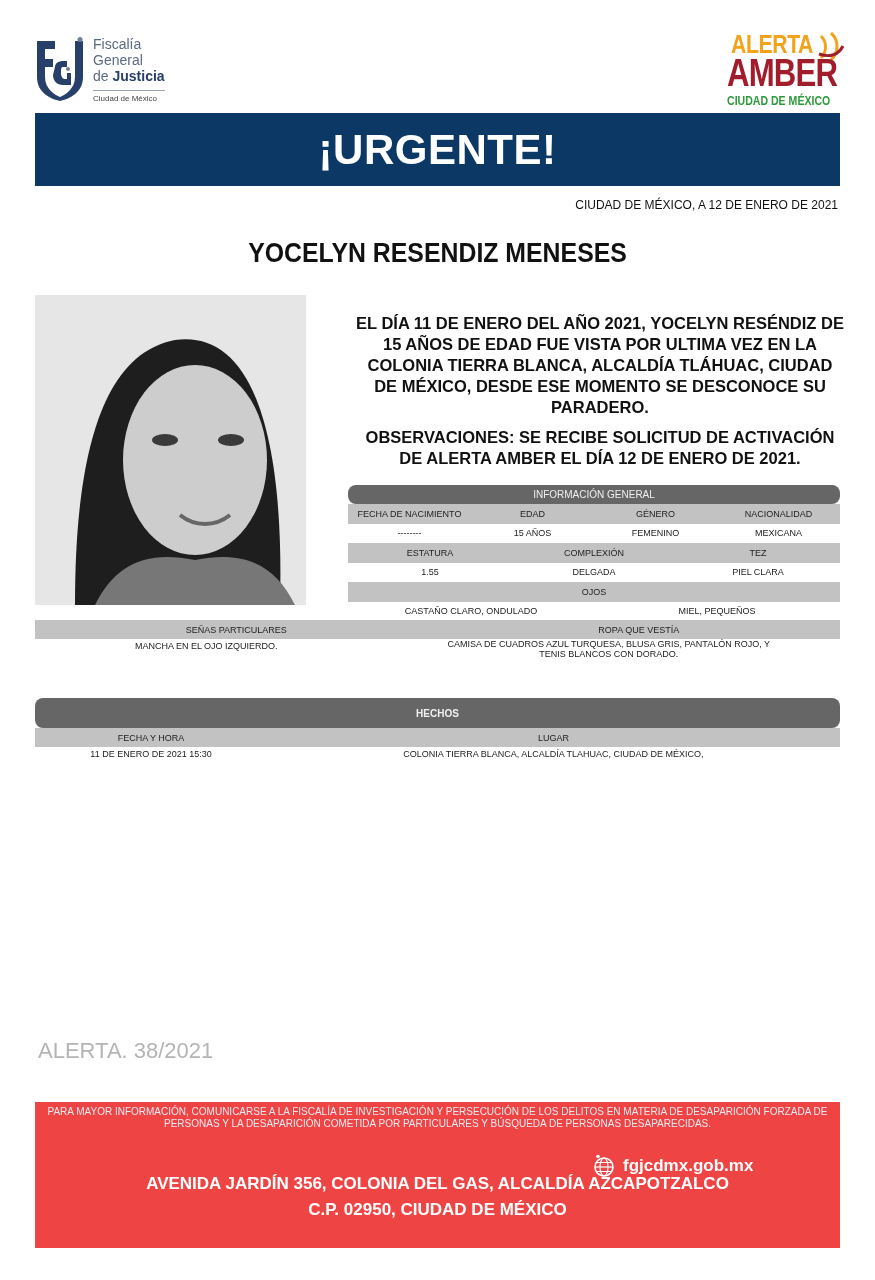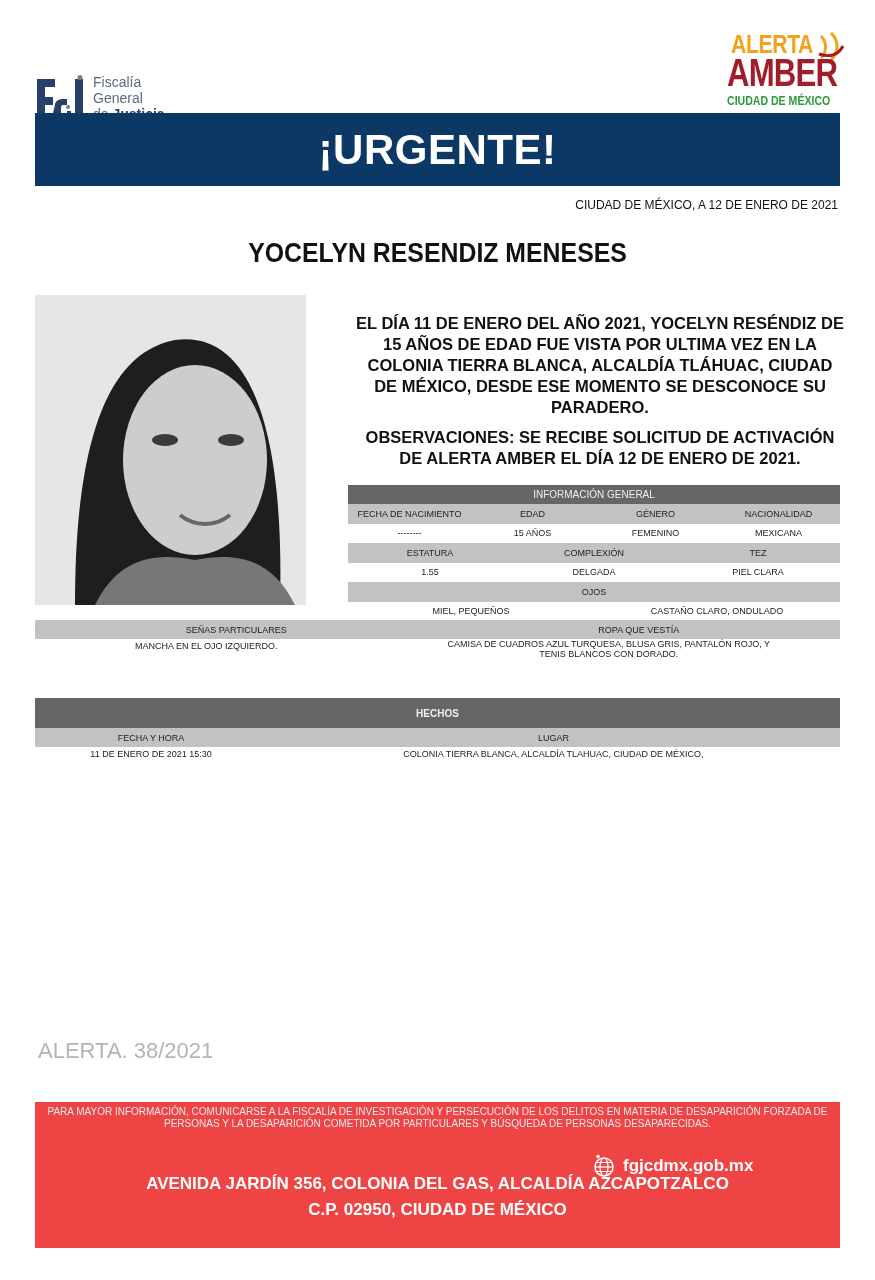--- a/index.html
+++ b/index.html
@@ -1,20 +1,20 @@
 <!DOCTYPE html>
 <html><head>
 <meta charset="utf-8">
 <style>
   * { box-sizing: border-box; margin: 0; padding: 0; }
   body { width: 875px; height: 1280px; background: #ffffff; font-family: "Liberation Sans", sans-serif; position: relative; overflow: hidden; color: #111; }
   .abs { position: absolute; }
 
   
-  .fgj-logo { left: 35px; top: 33px; width: 140px; height: 75px; margin-top: 38px; }
+  .fgj-logo { left: 35px; top: 33px; width: 140px; height: 75px; }
   .fgj-mark { left: 0; top: 4px; width: 50px; height: 64px; }
   .fgj-text { left: 58px; top: 3px; color: #5a6a82; font-size: 14px; line-height: 16px; }
   .fgj-text .bold { font-weight: bold; color: #27406a; }
   .fgj-rule { left: 58px; top: 57px; width: 72px; height: 1px; background: #9aa3b0; }
   .fgj-city { left: 58px; top: 61px; font-size: 8px; color: #444; }
 
   
   .amber-logo { left: 725px; top: 28px; width: 120px; height: 82px; text-align: center; }
   .amber-l1 { left: 6px; top: 2px; font-size: 25px; font-weight: bold; color: #f3a21b; letter-spacing: -0.5px; transform: scaleX(0.85); transform-origin: left; }
   .amber-l2 { left: 2px; top: 24px; font-size: 38px; font-weight: bold; color: #a11d2c; letter-spacing: -1px; transform: scaleX(0.82); transform-origin: left; }
@@ -26,21 +26,21 @@
 
   .date-line { right: 37px; top: 198px; font-size: 12px; color: #111; }
   .person-name { left: 0; width: 875px; top: 238px; text-align: center; font-size: 27px; font-weight: bold; color: #111; transform: scaleX(0.92); }
 
   .photo { left: 35px; top: 295px; width: 271px; height: 310px; background: radial-gradient(ellipse at 55% 55%, #cfcfcf 0%, #a8a8a8 35%, #5e5e5e 60%, #2a2a2a 80%); overflow: hidden; }
 
   .desc { left: 355px; top: 313px; width: 490px; text-align: center; font-size: 16.5px; font-weight: bold; line-height: 21px; color: #111; }
   .obs { left: 355px; top: 427px; width: 490px; text-align: center; font-size: 16.5px; font-weight: bold; line-height: 21px; color: #111; }
 
   
-  .tbl-head-dark { background: #666666; color: #f0f0f0; font-size: 10px; display: flex; align-items: center; justify-content: center; }
+  .tbl-head-dark { background: #666666; color: #f0f0f0; font-size: 10px; display: flex; align-items: center; justify-content: center; border-radius: 8px; }
   .row { display: flex; font-size: 9px; color: #222; }
   .row.gray { background: #c2c2c2; }
   .row > div { flex: 1; display: flex; align-items: center; justify-content: center; text-align: center; }
   .info-table { left: 348px; top: 485px; width: 492px; }
   .info-table .tbl-head-dark { height: 19px; }
   .info-table .row { height: 19.5px; }
 
   .lower-table { left: 35px; top: 620px; width: 805px; }
   .lower-table .row.gray { height: 19px; }
   .lower-table .row.vals { height: 28px; align-items: flex-start; }
@@ -134,22 +134,22 @@
   </div>
   <div class="row">
     <div>1.55</div>
     <div>DELGADA</div>
     <div>PIEL CLARA</div>
   </div>
   <div class="row gray">
     <div>OJOS</div>
   </div>
   <div class="row">
+    <div>CASTAÑO CLARO, ONDULADO</div>
     <div>MIEL, PEQUEÑOS</div>
-    <div>CASTAÑO CLARO, ONDULADO</div>
   </div>
 </div>
 
 <div class="abs lower-table">
   <div class="row gray">
     <div>SEÑAS PARTICULARES</div>
     <div>ROPA QUE VESTÍA</div>
   </div>
   <div class="row vals">
     <div>MANCHA EN EL OJO IZQUIERDO.</div>

